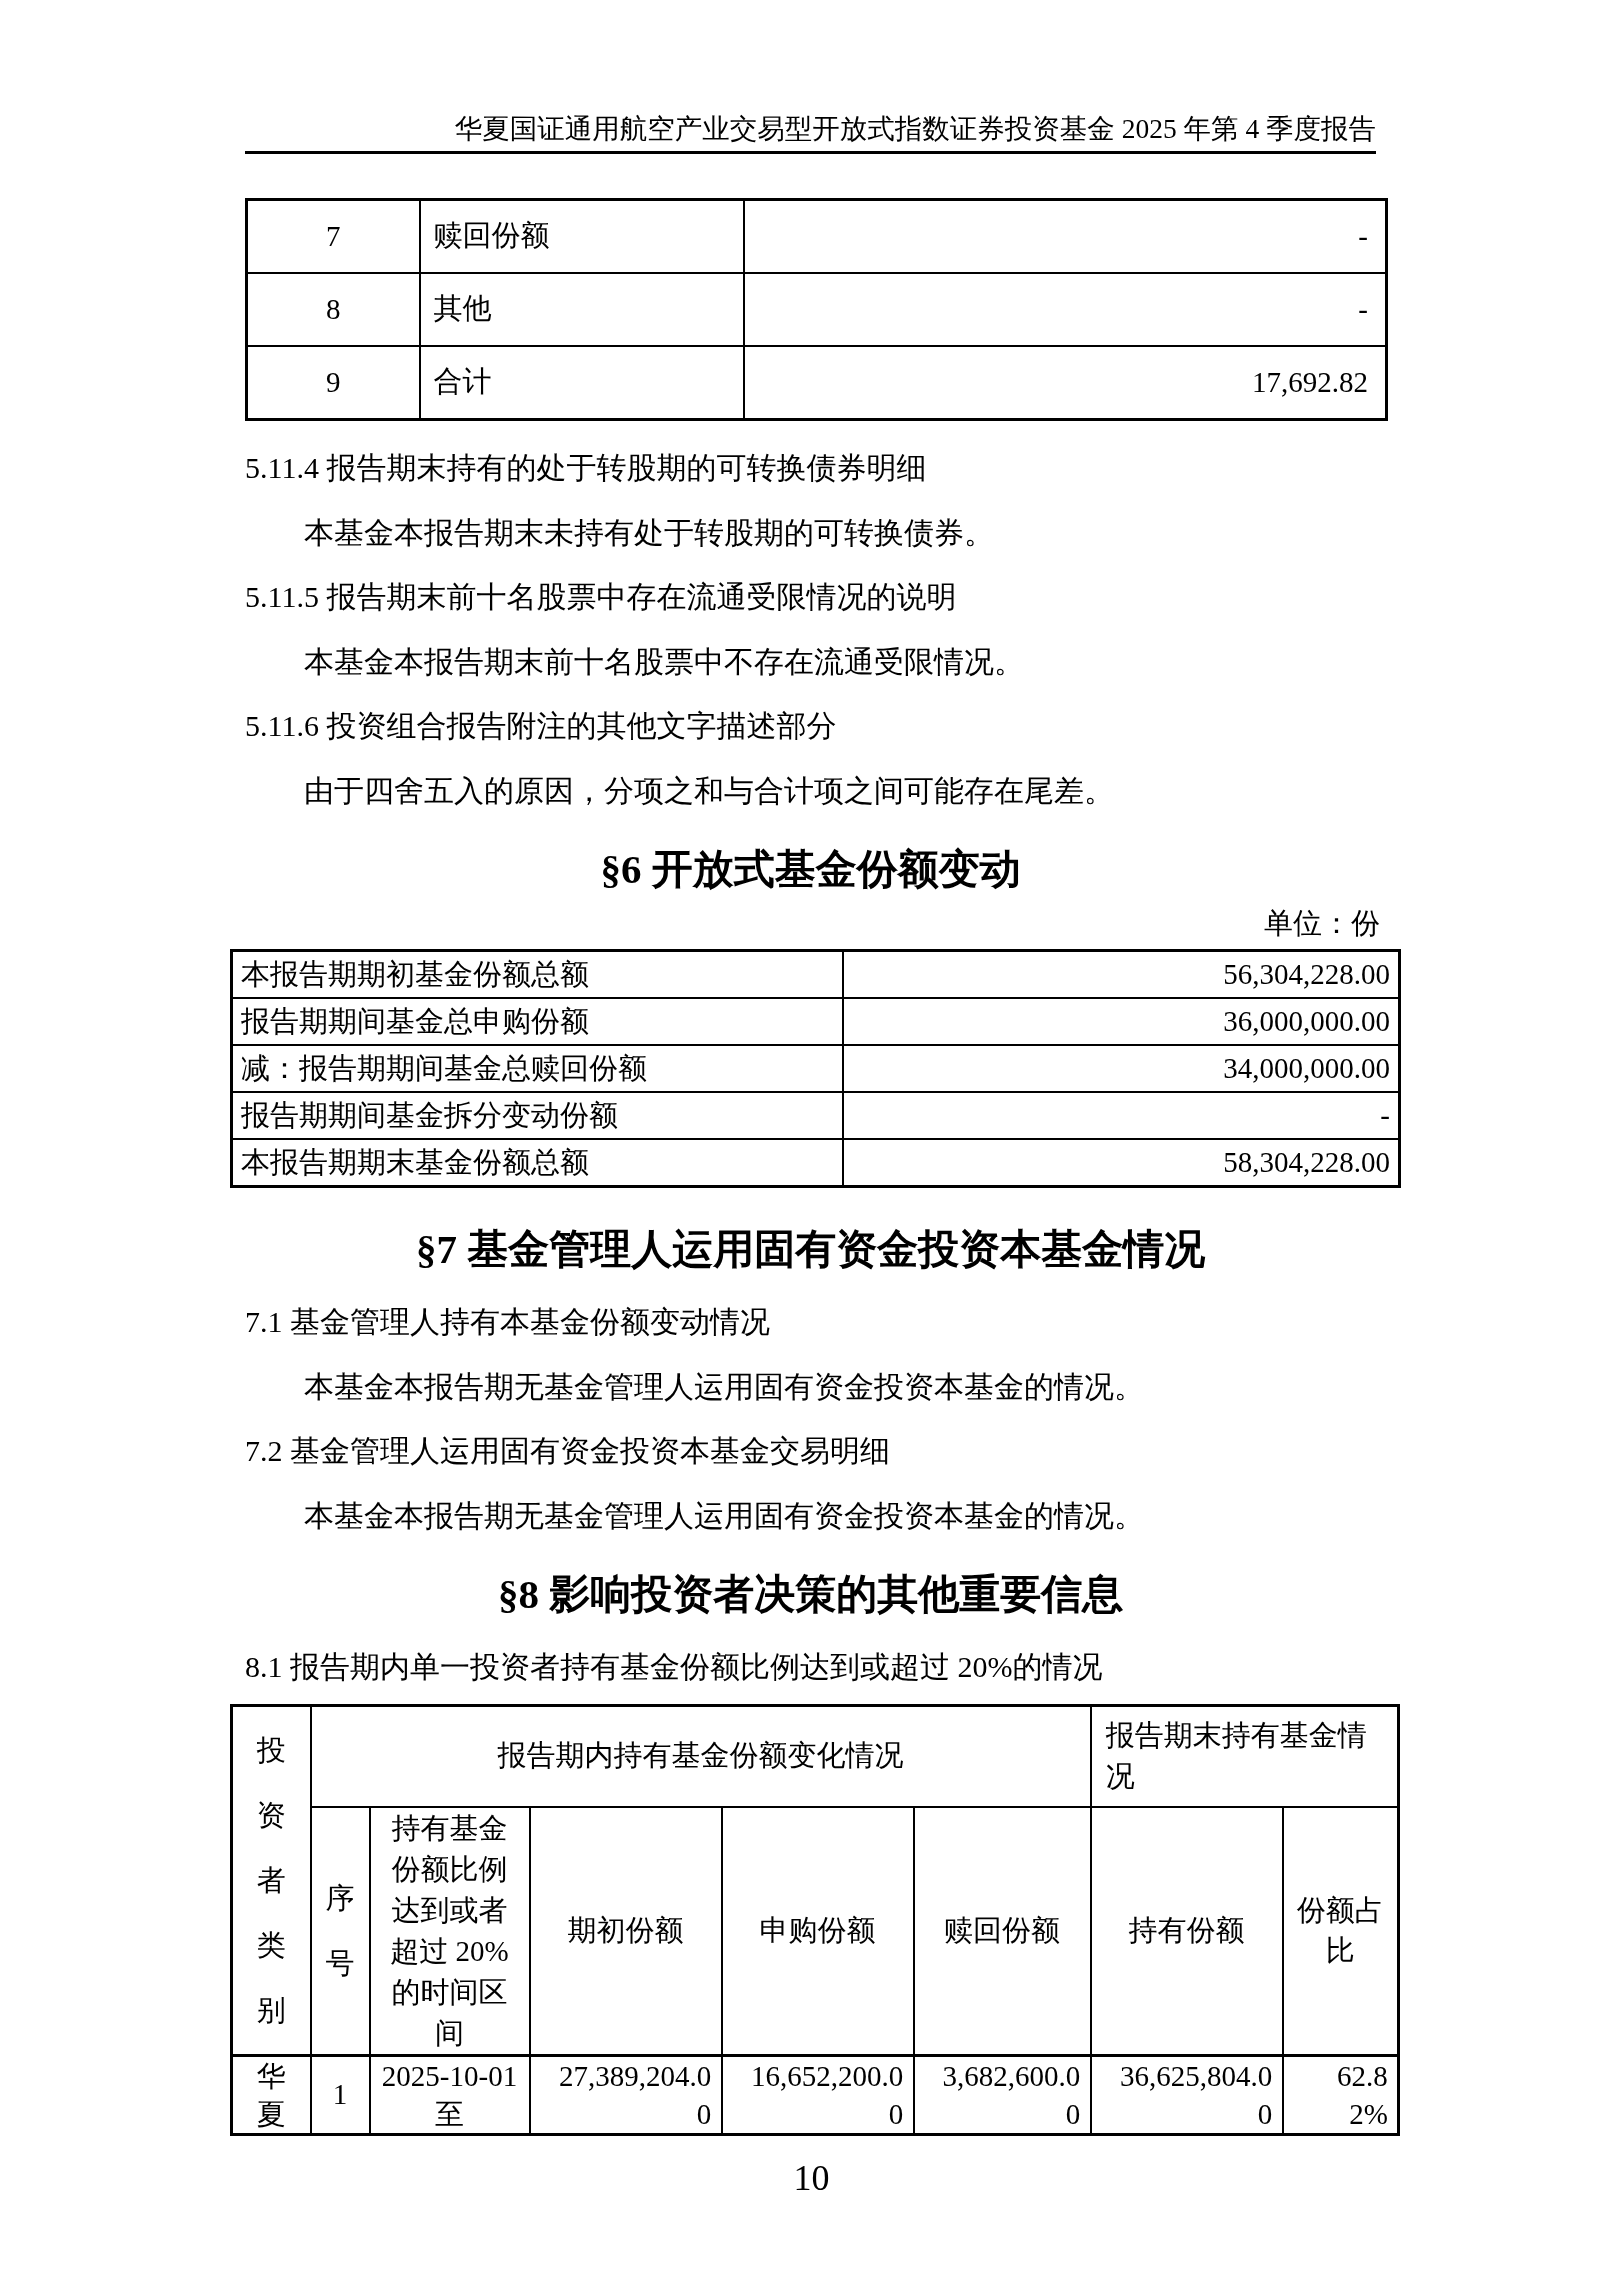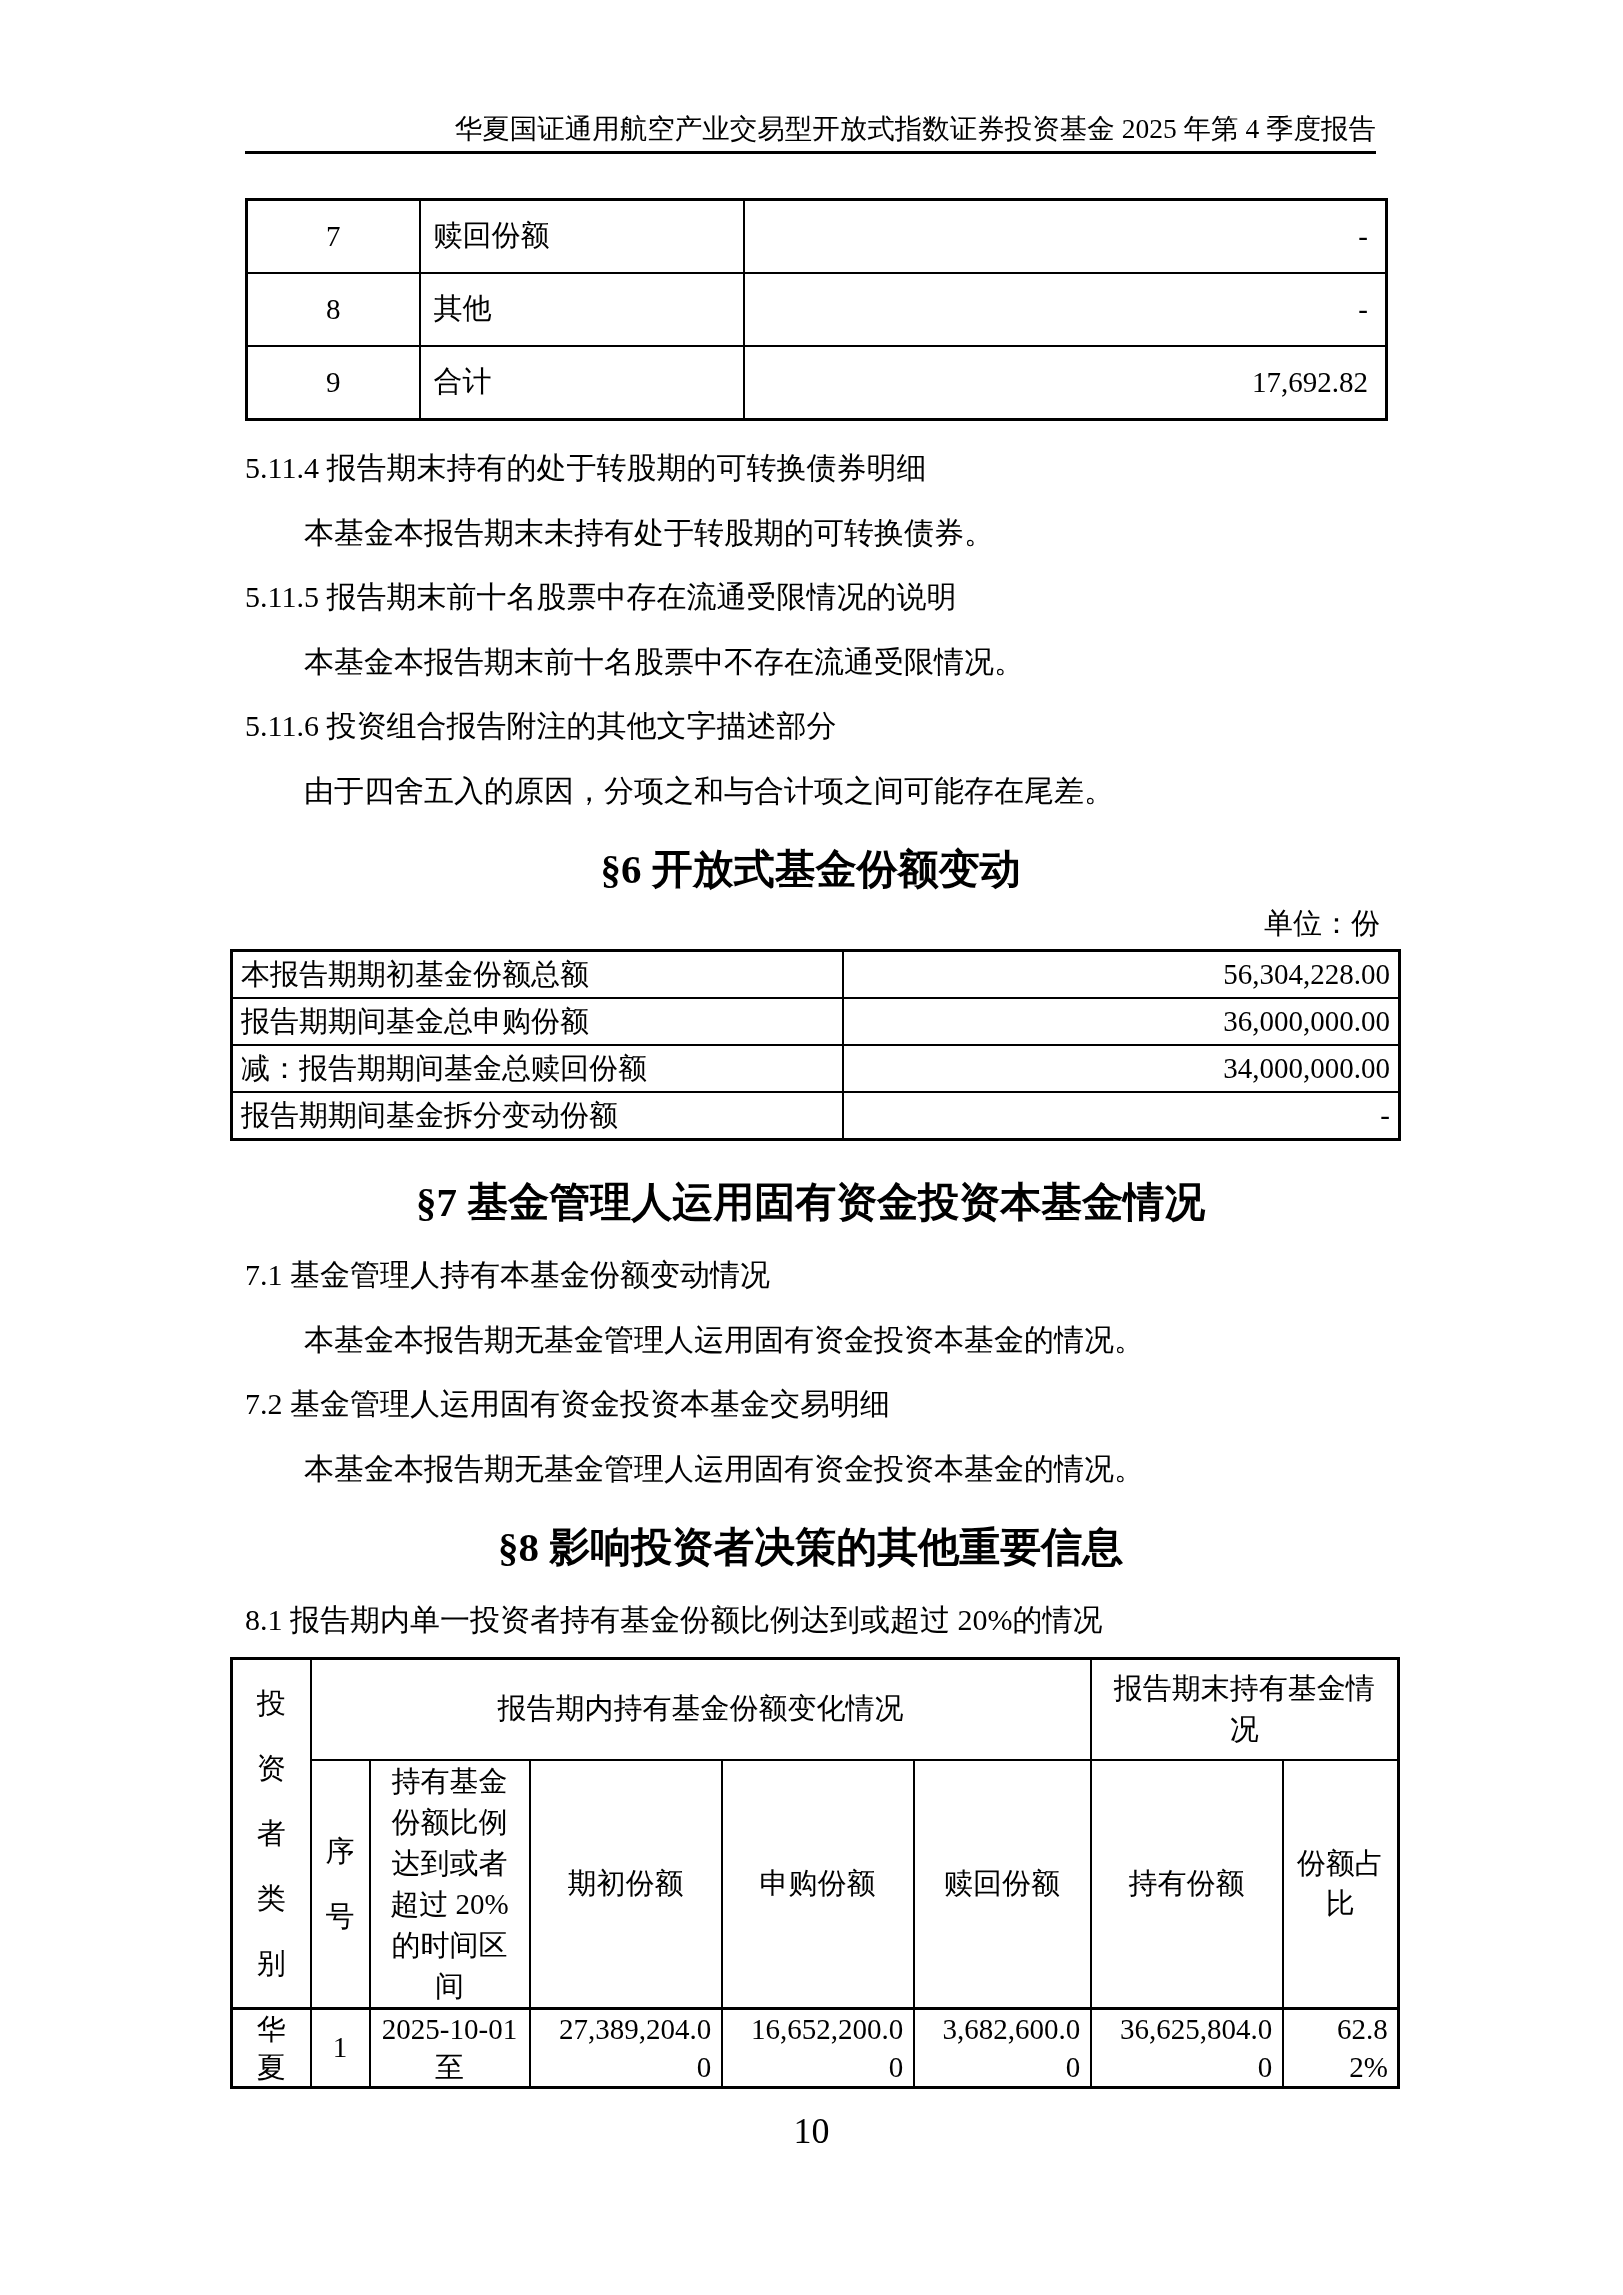--- a/index.html
+++ b/index.html
@@ -36,21 +36,21 @@
   .t2 .c-val{text-align:right;padding-right:8px;}
   
   .t3{margin:19.6px 0 0 230px;width:1168px;font-size:29px;border:3.3px solid #000;}
   .t3 td{border:2px solid #000;text-align:center;vertical-align:middle;overflow:hidden;padding:0;}
   .t3 .row-data td{border-top:3.3px solid #000;}
   .vspan{display:inline-block;width:31px;word-break:break-all;text-align:center;}
   .vspan.lh-big{line-height:65px;}
   .vspan.lh-small{line-height:38px;}
   .wrapspan{display:inline-block;word-break:break-all;}
   .interval-head{width:123px;line-height:41px;text-align:center;}
-  .spanend-head{width:277px;line-height:41px;text-align:center;}
+  .spanend-head{width:277px;line-height:41px;text-align:left;}
   .num-cell{text-align:right !important;padding-right:9.2px !important;}
   .numspan{word-break:break-all;text-align:right;line-height:38px;}
   .w242{max-width:158px;text-align:right;}
   .w220{max-width:144px;}
   .w110{max-width:72px;}
   .interval-data{width:140px;line-height:38px;text-align:center;}
   .page-num{margin-top:27.5px;text-align:center;font-size:36px;line-height:31px;}
 </style>
 </head>
 <body>
@@ -108,20 +108,24 @@
       <td class="c-label">报告期期间基金总申购份额</td>
       <td class="c-val">36,000,000.00</td>
     </tr>
     <tr>
       <td class="c-label">减：报告期期间基金总赎回份额</td>
       <td class="c-val">34,000,000.00</td>
     </tr>
     <tr>
       <td class="c-label">报告期期间基金拆分变动份额</td>
       <td class="c-val">-</td>
+    </tr>
+    <tr>
+      <td class="c-label">本报告期期末基金份额总额</td>
+      <td class="c-val">58,304,228.00</td>
     </tr>
   </tbody>
 </table>
 
 <div class="h2">§7 基金管理人运用固有资金投资本基金情况</div>
 
 <div class="h3">7.1 基金管理人持有本基金份额变动情况</div>
 <div class="body-para">本基金本报告期无基金管理人运用固有资金投资本基金的情况。</div>
 
 <div class="h3">7.2 基金管理人运用固有资金投资本基金交易明细</div>

